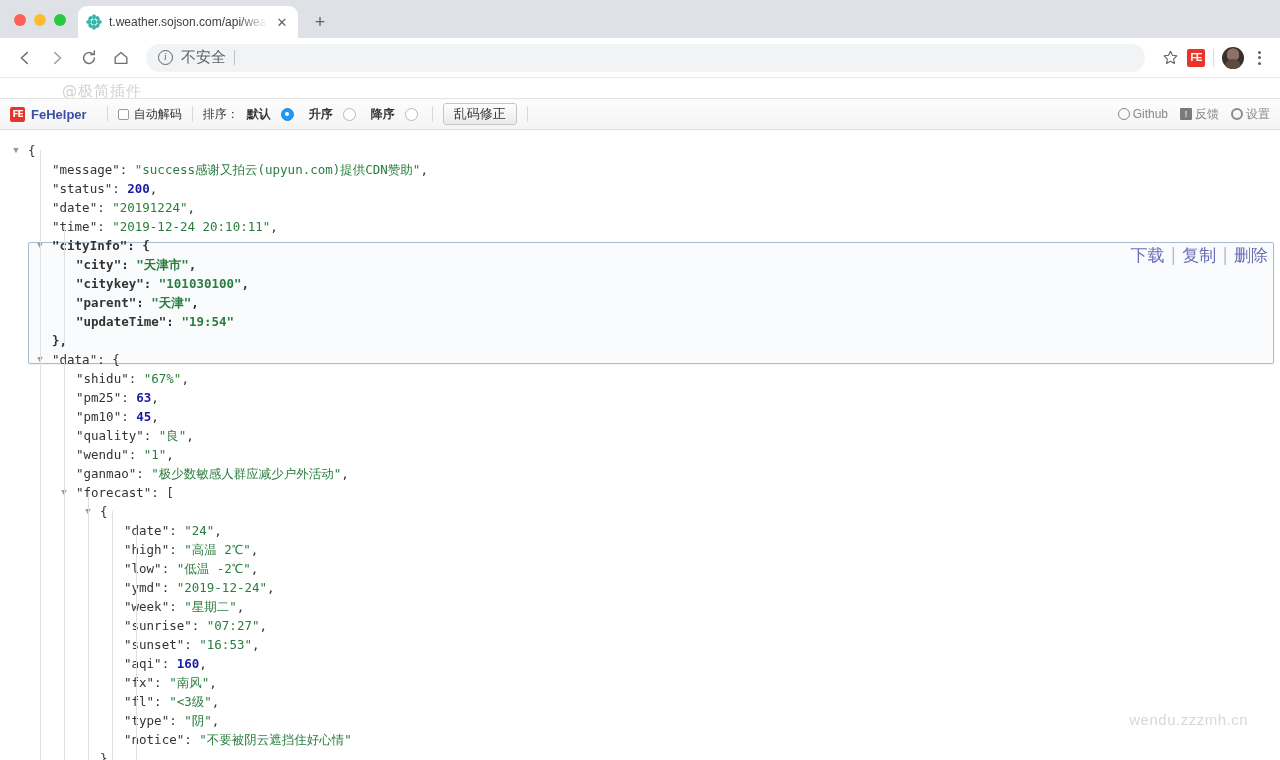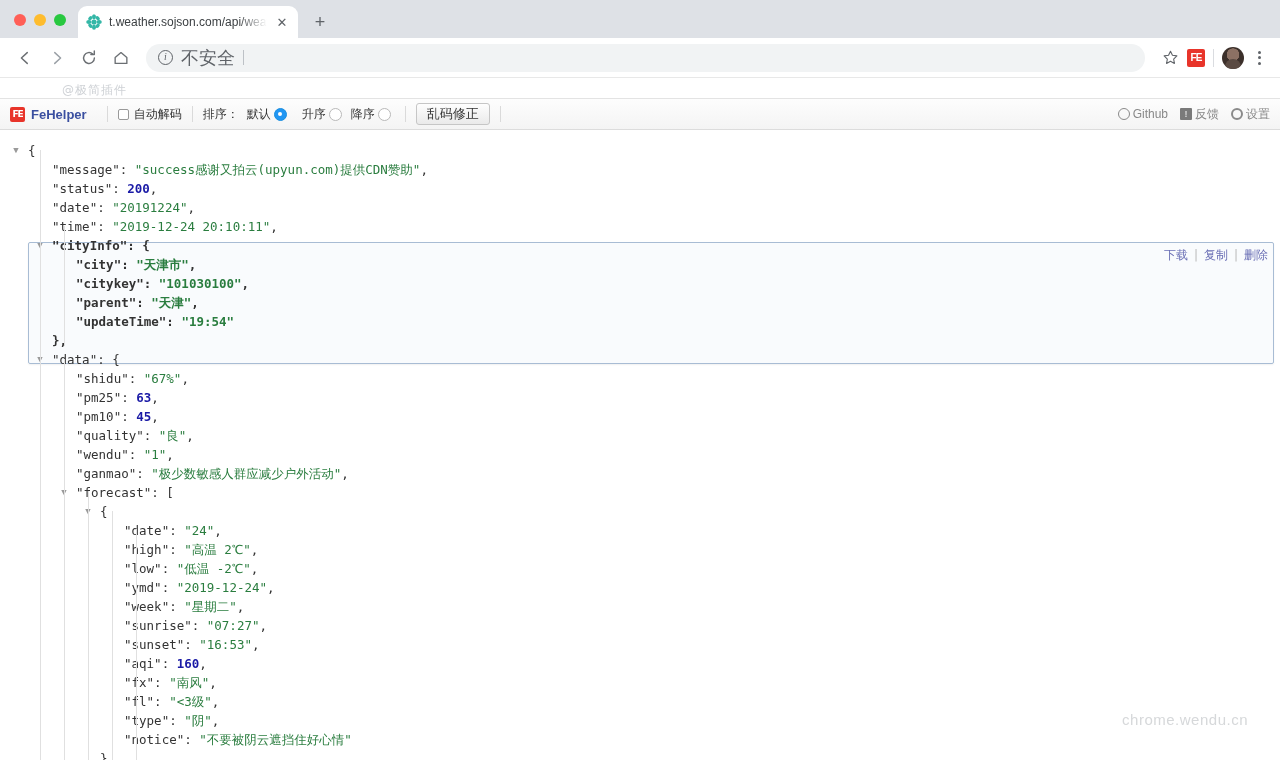--- a/index.html
+++ b/index.html
@@ -100,21 +100,21 @@
     border: 1.3px solid #5f6368;
     border-radius: 50%;
     color: #5f6368;
     font-size: 10px;
     line-height: 12px;
     text-align: center;
     font-family: "Liberation Serif", serif;
     font-style: italic;
   }
   .notsecure {
-    font-size: 18px; color: #5f6368;
+    font-size: 15px; color: #5f6368;
     white-space: nowrap;
   }
   .omni-sep {
     width: 1px; height: 15px; background: #bdc1c6;
   }
   .url {
     font-size: 13.5px; color: #202124;
     white-space: nowrap; overflow: hidden;
   }
   .tb-right { display: flex; align-items: center; gap: 4px; padding-left: 2px;}
@@ -149,21 +149,21 @@
   
   .page {
     position: relative;
     height: 682px;
     background: #fff;
     overflow: hidden;
   }
   .watermark-top {
     position: absolute;
     left: 62px; top: 4px;
-    font-size: 12px;
+    font-size: 15px;
     color: #cfd2d6;
     letter-spacing: 1px;
     font-family: "DejaVu Sans", sans-serif;
   }
   .watermark-br {
     position: absolute;
     right: 32px; bottom: 32px;
     font-size: 15px;
     color: #d6d8da;
     letter-spacing: .5px;
@@ -206,21 +206,21 @@
   }
   .cb {
     width: 11px; height: 11px;
     border: 1px solid #999;
     background: #fff;
     border-radius: 2px;
     display: inline-block;
   }
   .fh-sort { display: flex; align-items: center; gap: 5px; }
   .fh-sort-label { color: #333; }
-  .radio-group { display: flex; align-items: center; gap: 3px; margin-left:3px;}
+  .radio-group { display: flex; align-items: center; gap: 10px; margin-left:3px;font-weight:bold;}
   .radio {
     width: 13px; height: 13px; border-radius: 50%;
     border: 1px solid #b9b9b9; background: #fff;
     display: inline-block;
   }
   .radio.on {
     background: #2196f3; border-color: #1a8fe0;
     position: relative;
   }
   .radio.on::after {
@@ -312,21 +312,21 @@
     border: 1px solid #a8bcd4;
     border-radius: 2px;
     background: rgba(237,243,250,0.35);
     box-shadow: 0 1px 2px rgba(0,0,0,.06);
     pointer-events: none;
   }
   .hl-actions {
     position: absolute;
     right: 12px;
     font-family: "DejaVu Sans", sans-serif;
-    font-size: 12px;
+    font-size: 17px;
     color: #6a6fb5;
     display: flex; align-items: center; gap: 6px;
     z-index: 4;
     margin-left: 16px;
   }
   .hl-actions .bar { color: #bbb; }
 </style>
 </head>
 <body>
 
@@ -402,21 +402,21 @@
           <i></i>
           <i></i>
           <i></i>
         </div>
     </div>
   </div>
 
   <div class="page">
 
     <div class="watermark-top">@极简插件</div>
-    <div class="watermark-br">chrome.wendu.cn</div>
+    <div class="watermark-br">wendu.zzzmh.cn</div>
 
     <div class="fh-bar">
       <div class="fh-logo">
         <span class="fh-logo-badge">FE</span>
         <span>FeHelper</span>
       </div>
       <div class="fh-sep"></div>
       <label class="fh-check">
         <span class="cb"></span>
         <span>自动解码</span>
@@ -425,21 +425,21 @@
       <div class="fh-sort">
         <span class="fh-sort-label">排序：</span>
         <span class="radio-group">
           <span>默认</span>
           <span class="radio on"></span>
         </span>
         <span class="radio-group" style="margin-left:10px">
           <span>升序</span>
           <span class="radio"></span>
         </span>
-        <span class="radio-group" style="margin-left:4px">
+        <span class="radio-group" style="margin-left:10px">
           <span>降序</span>
           <span class="radio"></span>
         </span>
       </div>
       <div class="fh-sep" style="margin-left:14px"></div>
       <div class="fh-btn">乱码修正</div>
       <div class="fh-sep"></div>
       <div class="fh-right">
         <span class="lnk">
           <span class="gh-ring"></span>

